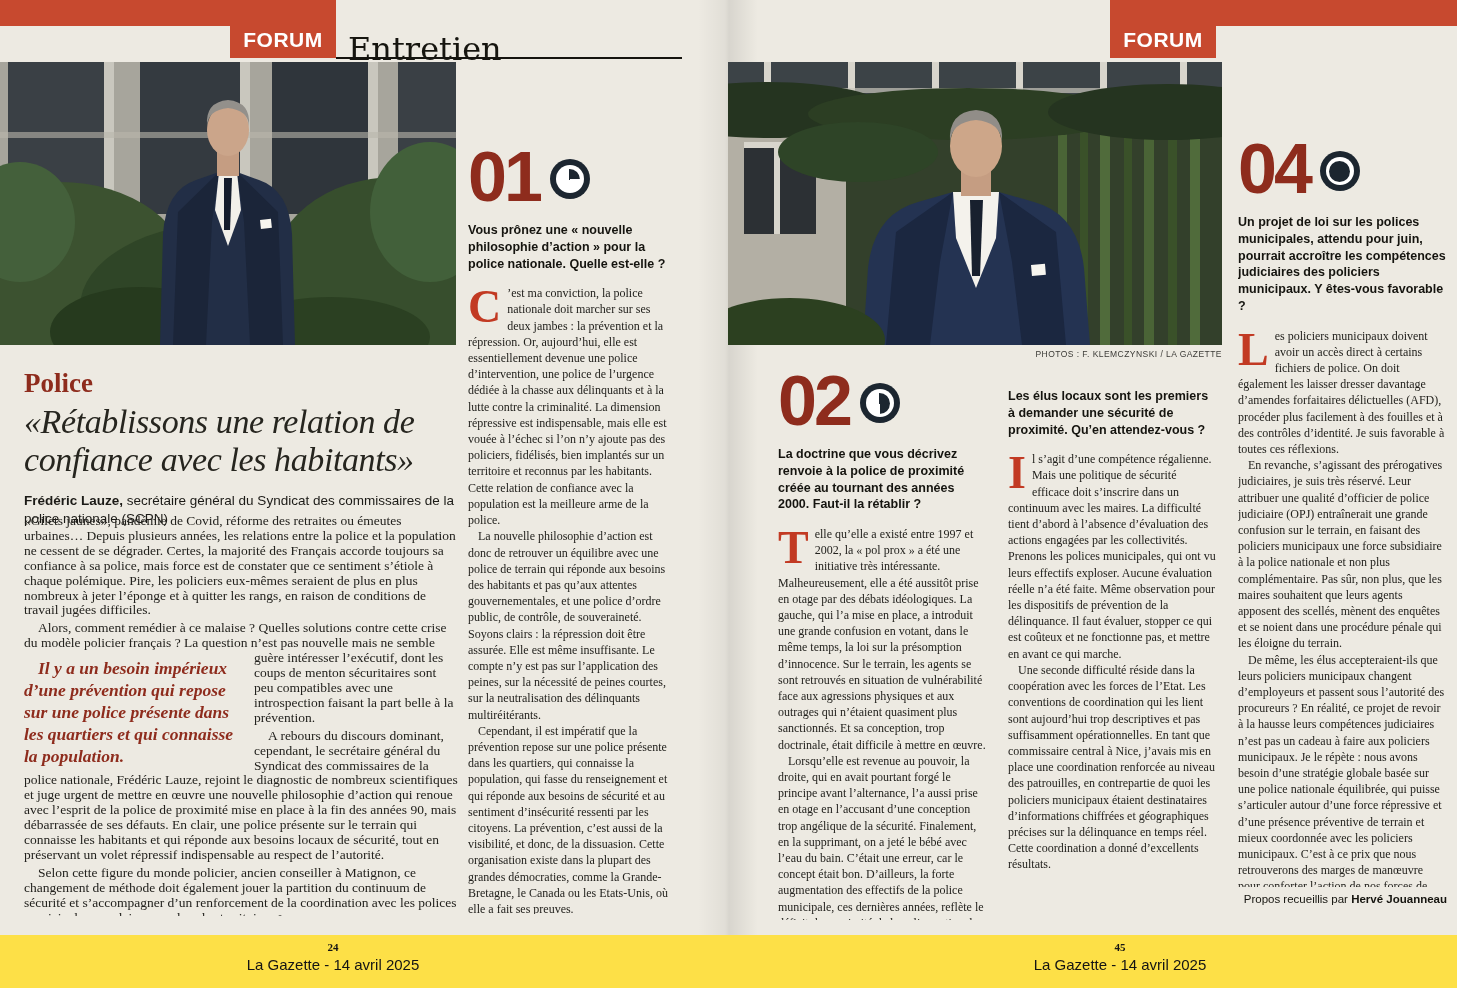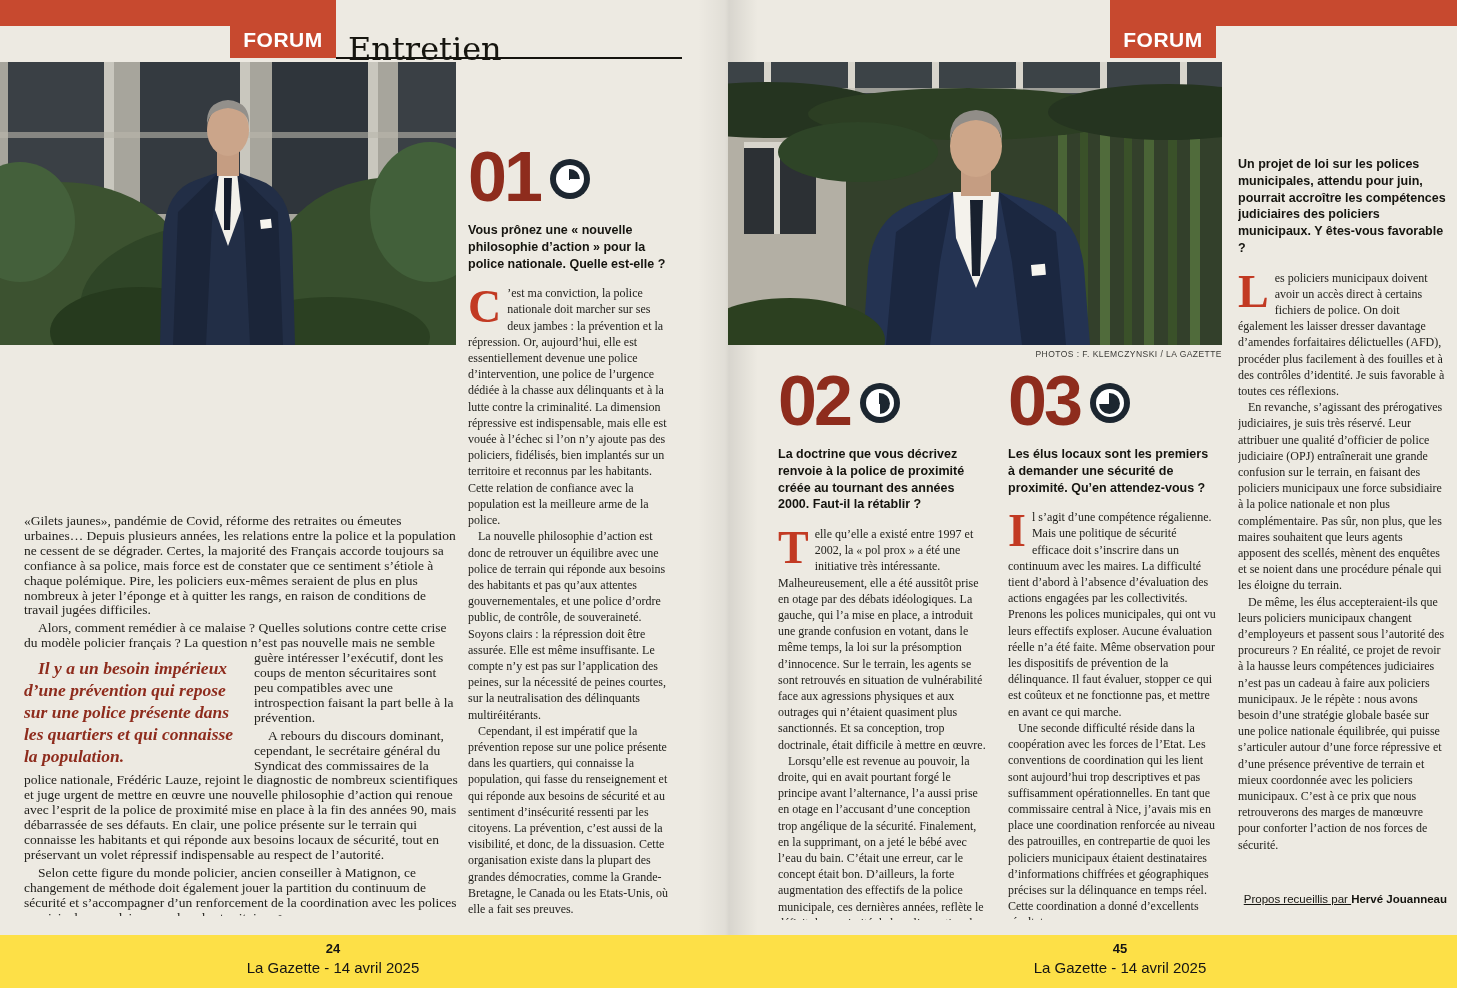--- a/index.html
+++ b/index.html
@@ -65,28 +65,28 @@
   .qtext{margin:16px 0 0;font:700 12.5px/1.34 "Liberation Sans",sans-serif;color:#15140f;}
   .answer{margin-top:13px;font:12px/16.2px "Liberation Serif",serif;hyphens:auto;}
   .answer p{margin:0;}
   .answer p.ind{text-indent:10px;}
   .dropcap{float:left;font:700 46px/37px "Liberation Serif",serif;color:var(--redDrop);
            margin:3px 6px 0 0;}
 
   
   #signature{left:1238px;top:892px;width:209px;text-align:right;
              font:400 11.5px/1.3 "Liberation Sans",sans-serif;color:#15140f;}
-  #signature .pfx{text-decoration:underline;}
+  #signature .pfx{}
   #signature .name{font-weight:700;}
 
   
   .footer{top:941px;width:220px;text-align:center;font-family:"Liberation Sans",sans-serif;color:#141414;}
   #footer-left{left:223px;}
   #footer-right{left:1010px;}
-  .pagenum{font-weight:700;font-size:13px;}
+  .pagenum{font-weight:700;font-size:11px;font-family:Liberation Serif, serif;}
   .issue{font-size:15px;margin-top:3px;}
 </style>
 </head>
 <body>
 
 <div id="spread">
   <div class="abs page-bg"></div>
   <div class="abs fold"></div>
 
   <div class="abs hdr-strip" id="hdr-strip-left"></div>
@@ -159,20 +159,25 @@
       <polygon points="242,138 255,138 252,214 244,214" fill="#18202e"></polygon>
       <rect x="303" y="203" width="14" height="11" fill="#f7f5ef" transform="rotate(-5 303 203)"></rect>
       <rect x="233" y="104" width="30" height="30" fill="#c59d82"></rect>
       <ellipse cx="248" cy="84" rx="26" ry="31" fill="#cda689"></ellipse>
       <path d="M222,80 Q220,50 248,48 Q276,50 274,80 Q272,60 248,58 Q224,60 222,80 Z" fill="#918d88"></path>
       <ellipse cx="62" cy="278" rx="95" ry="42" fill="#2c4020"></ellipse>
     </svg>
   </div>
   <div class="abs" id="photo-credit">PHOTOS : F. KLEMCZYNSKI / LA GAZETTE</div>
 
+  <div class="abs" id="headline-block">
+    <h2 class="kicker">Police</h2>
+    <h1 class="headline">«Rétablissons une relation de confiance avec les habitants»</h1>
+    <div class="byline"><b>Frédéric Lauze,</b><span> secrétaire général du Syndicat des commissaires de la police nationale (SCPN)</span></div>
+  </div>
 
   <div class="abs" id="intro">
     <p>«Gilets jaunes», pandémie de Covid, réforme des retraites ou émeutes urbaines… Depuis plusieurs années, les relations entre la police et la population ne cessent de se dégrader. Certes, la majorité des Français accorde toujours sa confiance à sa police, mais force est de constater que ce sentiment s’étiole à chaque polémique. Pire, les policiers eux-mêmes seraient de plus en plus nombreux à jeter l’éponge et à quitter les rangs, en raison de conditions de travail jugées difficiles.</p>
     <p class="ind"><span>Alors, comment remédier à ce malaise ? Quelles solutions contre cette crise du modèle policier français ? La question n’est pas nouvelle </span><span class="pullquote">Il y a un besoin impérieux d’une prévention qui repose sur une police présente dans les quartiers et qui connaisse la population.</span><span>mais ne semble guère intéresser l’exécutif, dont les coups de menton sécuritaires sont peu compatibles avec une introspection faisant la part belle à la prévention.</span></p>
     <p class="ind">A rebours du discours dominant, cependant, le secrétaire général du Syndicat des commissaires de la police nationale, Frédéric Lauze, rejoint le diagnostic de nombreux scientifiques et juge urgent de mettre en œuvre une nouvelle philosophie d’action qui renoue avec l’esprit de la police de proximité mise en place à la fin des années 90, mais débarrassée de ses défauts. En clair, une police présente sur le terrain qui connaisse les habitants et qui réponde aux besoins locaux de sécurité, tout en préservant un volet répressif indispensable au respect de l’autorité.</p>
     <p class="ind">Selon cette figure du monde policier, ancien conseiller à Matignon, ce changement de méthode doit également jouer la partition du continuum de sécurité et s’accompagner d’un renforcement de la coordination avec les polices municipales, en plein essor dans les territoires.●</p>
   </div>
 
   <section class="abs qcol" id="col-q1">
     <div class="qhead">
@@ -201,36 +206,36 @@
         </span>
     </div>
     <h3 class="qtext">La doctrine que vous décrivez renvoie à la police de proximité créée au tournant des années 2000. Faut-il la rétablir ?</h3>
     <div class="answer">
       <p><span class="dropcap">T</span><span>elle qu’elle a existé entre 1997 et 2002, la « pol prox » a été une initiative très intéressante. Malheureusement, elle a été aussitôt prise en otage par des débats idéologiques. La gauche, qui l’a mise en place, a introduit une grande confusion en votant, dans le même temps, la loi sur la présomption d’innocence. Sur le terrain, les agents se sont retrouvés en situation de vulnérabilité face aux agressions physiques et aux outrages qui n’étaient quasiment plus sanctionnés. Et sa conception, trop doctrinale, était difficile à mettre en œuvre.</span></p>
       <p class="ind">Lorsqu’elle est revenue au pouvoir, la droite, qui en avait pourtant forgé le principe avant l’alternance, l’a aussi prise en otage en l’accusant d’une conception trop angélique de la sécurité. Finalement, en la supprimant, on a jeté le bébé avec l’eau du bain. C’était une erreur, car le concept était bon. D’ailleurs, la forte augmentation des effectifs de la police municipale, ces dernières années, reflète le déficit de proximité de la police nationale avec les habitants.</p>
     </div>
   </section>
 
   <section class="abs qcol" id="col-q3">
+    <h3 class="qtext">Les élus locaux sont les premiers à demander une sécurité de proximité. Qu’en attendez-vous ?</h3>
+    <div class="answer">
+      <p><span class="dropcap">I</span><span>l s’agit d’une compétence régalienne. Mais une politique de sécurité efficace doit s’inscrire dans un continuum avec les maires. La difficulté tient d’abord à l’absence d’évaluation des actions engagées par les collectivités. Prenons les polices municipales, qui ont vu leurs effectifs exploser. Aucune évaluation réelle n’a été faite. Même observation pour les dispositifs de prévention de la délinquance. Il faut évaluer, stopper ce qui est coûteux et ne fonctionne pas, et mettre en avant ce qui marche.</span></p>
+      <p class="ind">Une seconde difficulté réside dans la coopération avec les forces de l’Etat. Les conventions de coordination qui les lient sont aujourd’hui trop descriptives et pas suffisamment opérationnelles. En tant que commissaire central à Nice, j’avais mis en place une coordination renforcée au niveau des patrouilles, en contrepartie de quoi les policiers municipaux étaient destinataires d’informations chiffrées et géographiques précises sur la délinquance en temps réel. Cette coordination a donné d’excellents résultats.</p>
+    </div>
+  </section>
+
+  <section class="abs qcol" id="col-q4">
     <div class="qhead">
-      <span class="qnum">03</span>
+      <span class="qnum">04</span>
       <span class="qicon">
           <span class="qicon-inner">
-            <span class="qicon-pie" style="background: conic-gradient(rgb(28, 38, 48) 270deg, rgb(255, 255, 255) 0deg);"></span>
+            <span class="qicon-pie" style="background: conic-gradient(rgb(28, 38, 48) 360deg, rgb(255, 255, 255) 0deg);"></span>
           </span>
         </span>
     </div>
-    <h3 class="qtext">Les élus locaux sont les premiers à demander une sécurité de proximité. Qu’en attendez-vous ?</h3>
-    <div class="answer">
-      <p><span class="dropcap">I</span><span>l s’agit d’une compétence régalienne. Mais une politique de sécurité efficace doit s’inscrire dans un continuum avec les maires. La difficulté tient d’abord à l’absence d’évaluation des actions engagées par les collectivités. Prenons les polices municipales, qui ont vu leurs effectifs exploser. Aucune évaluation réelle n’a été faite. Même observation pour les dispositifs de prévention de la délinquance. Il faut évaluer, stopper ce qui est coûteux et ne fonctionne pas, et mettre en avant ce qui marche.</span></p>
-      <p class="ind">Une seconde difficulté réside dans la coopération avec les forces de l’Etat. Les conventions de coordination qui les lient sont aujourd’hui trop descriptives et pas suffisamment opérationnelles. En tant que commissaire central à Nice, j’avais mis en place une coordination renforcée au niveau des patrouilles, en contrepartie de quoi les policiers municipaux étaient destinataires d’informations chiffrées et géographiques précises sur la délinquance en temps réel. Cette coordination a donné d’excellents résultats.</p>
-    </div>
-  </section>
-
-  <section class="abs qcol" id="col-q4">
     <h3 class="qtext">Un projet de loi sur les polices municipales, attendu pour juin, pourrait accroître les compétences judiciaires des policiers municipaux. Y êtes-vous favorable ?</h3>
     <div class="answer">
       <p><span class="dropcap">L</span><span>es policiers municipaux doivent avoir un accès direct à certains fichiers de police. On doit également les laisser dresser davantage d’amendes forfaitaires délictuelles (AFD), procéder plus facilement à des fouilles et à des contrôles d’identité. Je suis favorable à toutes ces réflexions.</span></p>
       <p class="ind">En revanche, s’agissant des prérogatives judiciaires, je suis très réservé. Leur attribuer une qualité d’officier de police judiciaire (OPJ) entraînerait une grande confusion sur le terrain, en faisant des policiers municipaux une force subsidiaire à la police nationale et non plus complémentaire. Pas sûr, non plus, que les maires souhaitent que leurs agents apposent des scellés, mènent des enquêtes et se noient dans une procédure pénale qui les éloigne du terrain.</p>
       <p class="ind">De même, les élus accepteraient-ils que leurs policiers municipaux changent d’employeurs et passent sous l’autorité des procureurs ? En réalité, ce projet de revoir à la hausse leurs compétences judiciaires n’est pas un cadeau à faire aux policiers municipaux. Je le répète : nous avons besoin d’une stratégie globale basée sur une police nationale équilibrée, qui puisse s’articuler autour d’une force répressive et d’une présence préventive de terrain et mieux coordonnée avec les policiers municipaux. C’est à ce prix que nous retrouverons des marges de manœuvre pour conforter l’action de nos forces de sécurité.</p>
     </div>
   </section>
 
   <div class="abs" id="signature">
     <span class="pfx">Propos recueillis par </span><span class="name">Hervé Jouanneau</span>

